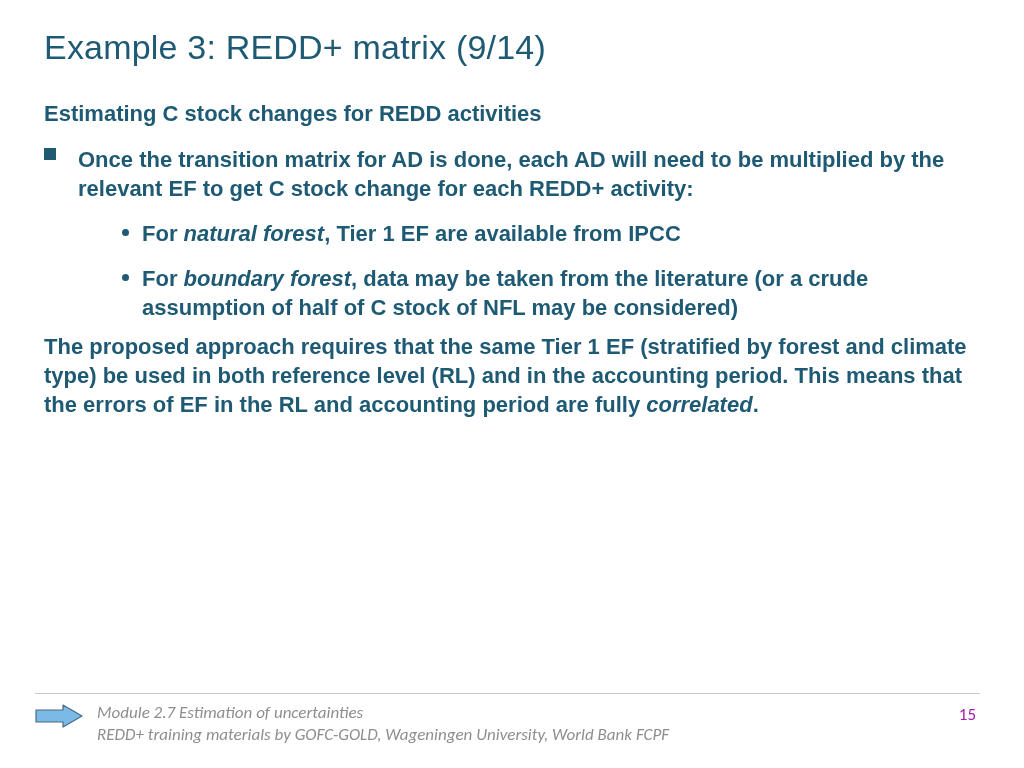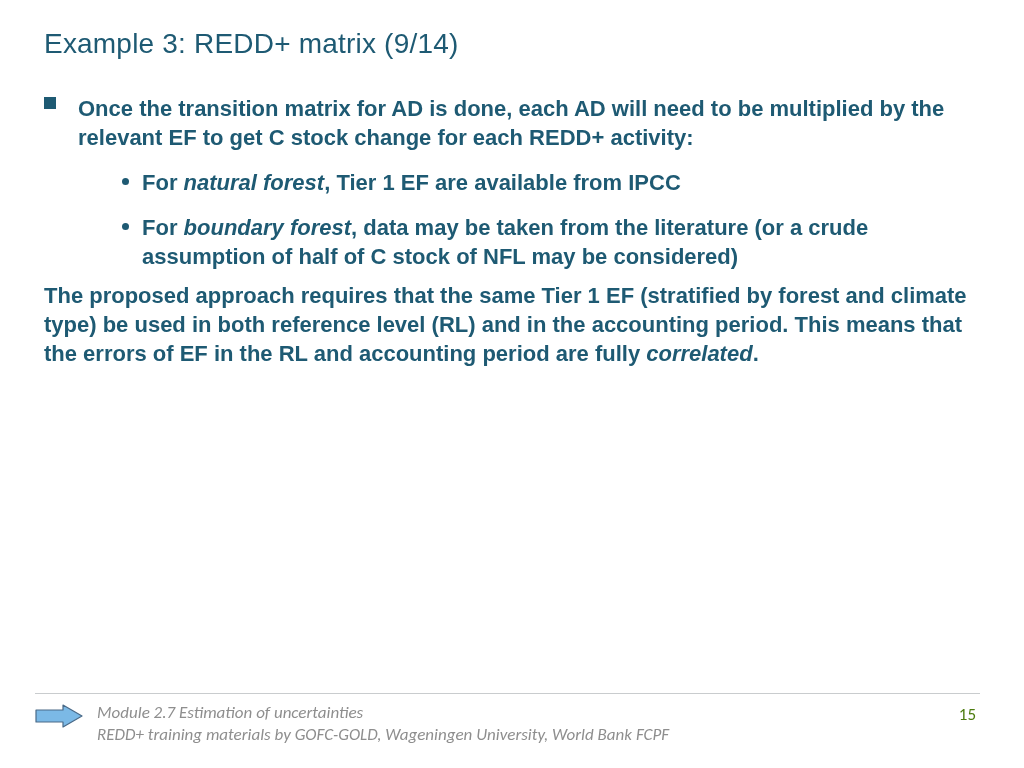--- a/index.html
+++ b/index.html
@@ -10,21 +10,21 @@
     color: #1e5a73;
     position: relative;
   }
   .slide {
     width: 1024px;
     height: 768px;
     padding: 28px 44px 0 44px;
     position: relative;
   }
   .title {
-    font-size: 28px;
+    font-size: 34px;
     font-weight: 400;
     color: #1e5a73;
     margin-bottom: 34px;
     letter-spacing: 0.2px;
   }
   .subtitle {
     font-size: 22px;
     font-weight: 700;
     color: #1e5a73;
     margin-bottom: 18px;
@@ -107,32 +107,33 @@
     font-family: Calibri, "Segoe UI", sans-serif;
     font-style: italic;
     font-size: 17px;
     color: #8e8e8e;
     line-height: 1.3;
   }
   .page-num {
     flex: 0 0 auto;
     font-family: Calibri, "Segoe UI", sans-serif;
     font-size: 17px;
-    color: #4d7c0f;
+    color: #a21caf;
     margin-top: 2px;
     margin-right: 4px;
   }
 </style>
 </head>
 <body>
 
 <div class="slide">
 
   <h1 class="title">Example 3: REDD+ matrix (9/14)</h1>
 
+  <h2 class="subtitle">Estimating C stock changes for REDD activities</h2>
 
   <div class="content">
 
     <ul class="squares">
       <li>
         <span>Once the transition matrix for AD is done, each AD will need to be multiplied by the relevant EF to get C stock change for each REDD+ activity:</span>
         <ul class="dots">
           <li>
             <span>For </span><em class="term">natural forest</em><span>, Tier 1 EF are available from IPCC</span>
           </li>

